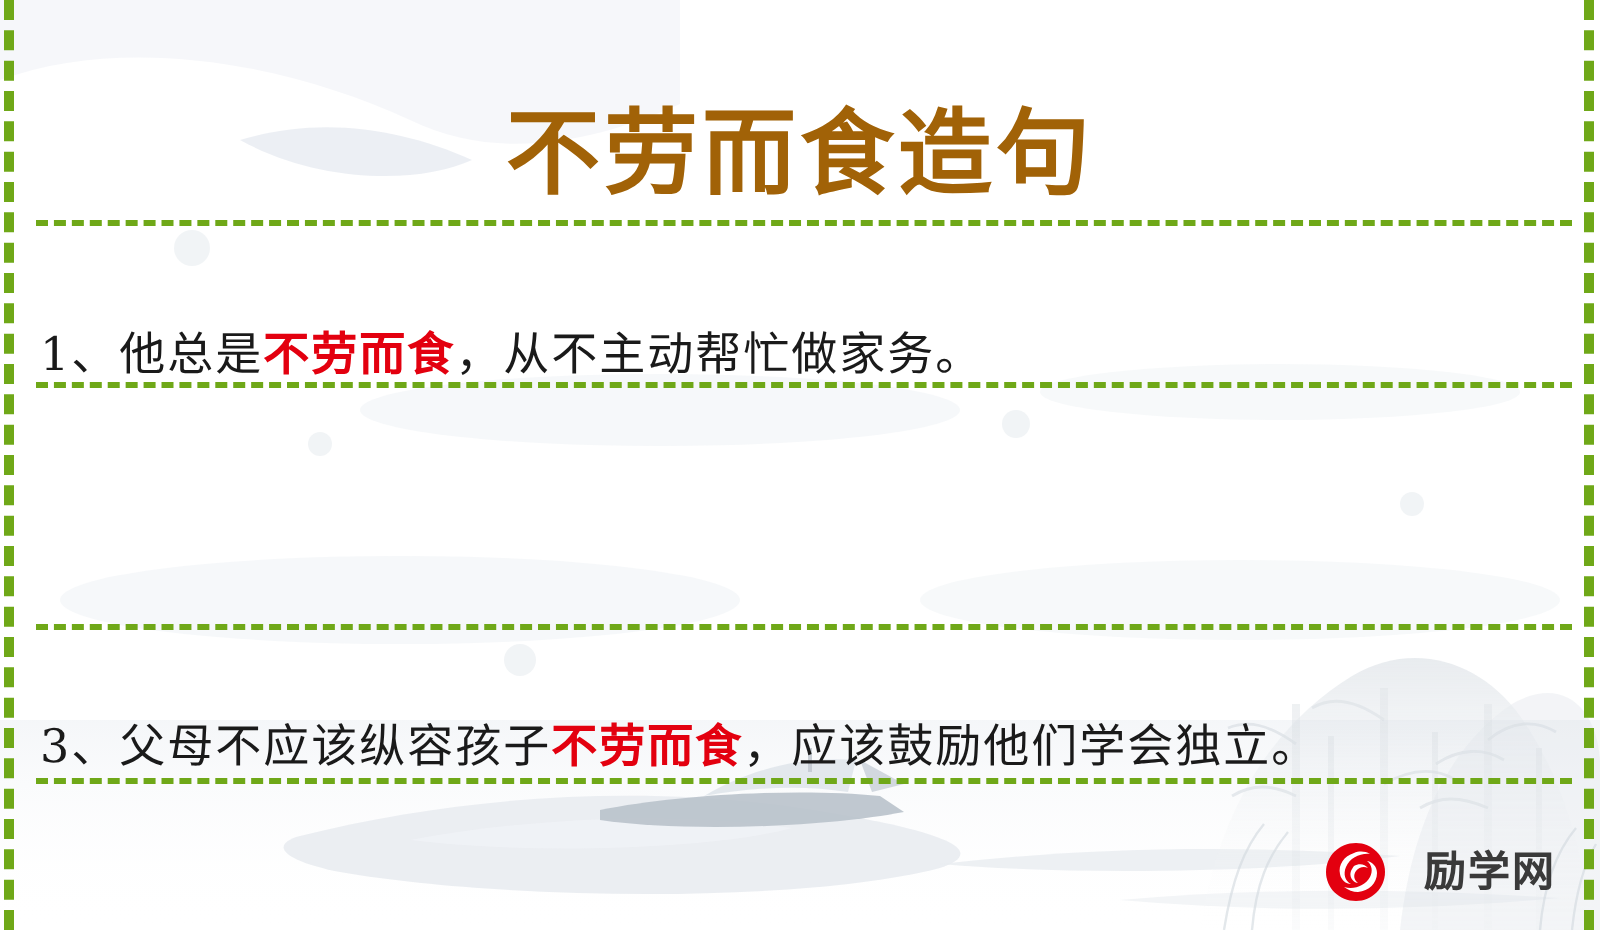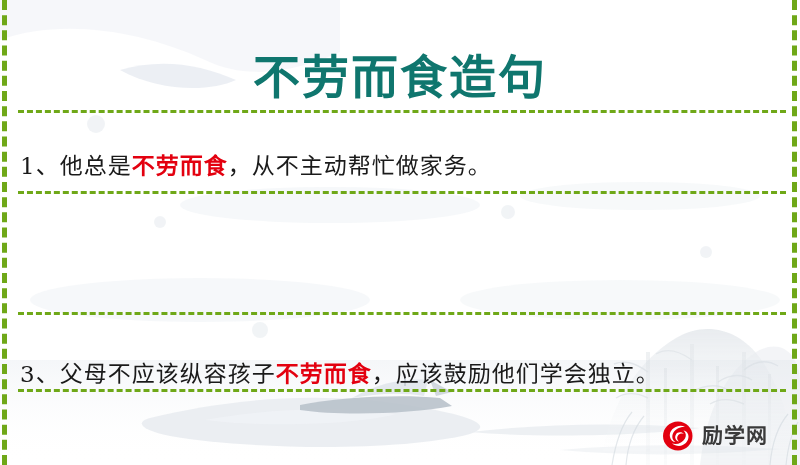--- a/index.html
+++ b/index.html
@@ -54,21 +54,21 @@
   .title {
     position: absolute;
     top: 18px;
     left: 0;
     width: 800px;
     text-align: center;
     font-family: "DejaVu Serif", "Liberation Serif", serif;
     font-size: 47px;
     font-weight: bold;
     letter-spacing: 2px;
-    color: #0f766e;
+    color: #a16207;
     line-height: 1.25;
     z-index: 4;
     white-space: nowrap;
   }
 
   
   .sentence {
     position: absolute;
     left: 20px;
     width: 762px;
@@ -78,32 +78,32 @@
     color: #1a1a1a;
     letter-spacing: 1px;
     text-align: justify;
     z-index: 4;
   }
   .sentence .hl {
     color: #e3000f;
     font-weight: bold;
   }
 
-  #sentence-1 { top: 124px; }
+  #sentence-1 { top: 136px; }
   #sentence-2 { top: 222px; }
   #sentence-3 { top: 332px; }
 
   
   .watermark {
     position: absolute;
     left: 662px;
     top: 420px;
     display: flex;
     align-items: center;
-    gap: 8px;
+    gap: 18px;
     z-index: 5;
     text-align: center;
   }
   .watermark .mark { width: 32px; height: 32px; display: block; }
   .watermark .brand {
     font-family: "DejaVu Sans", "Liberation Sans", sans-serif;
     font-size: 21px;
     font-weight: bold;
     color: #3a3a3a;
     letter-spacing: 1px;

